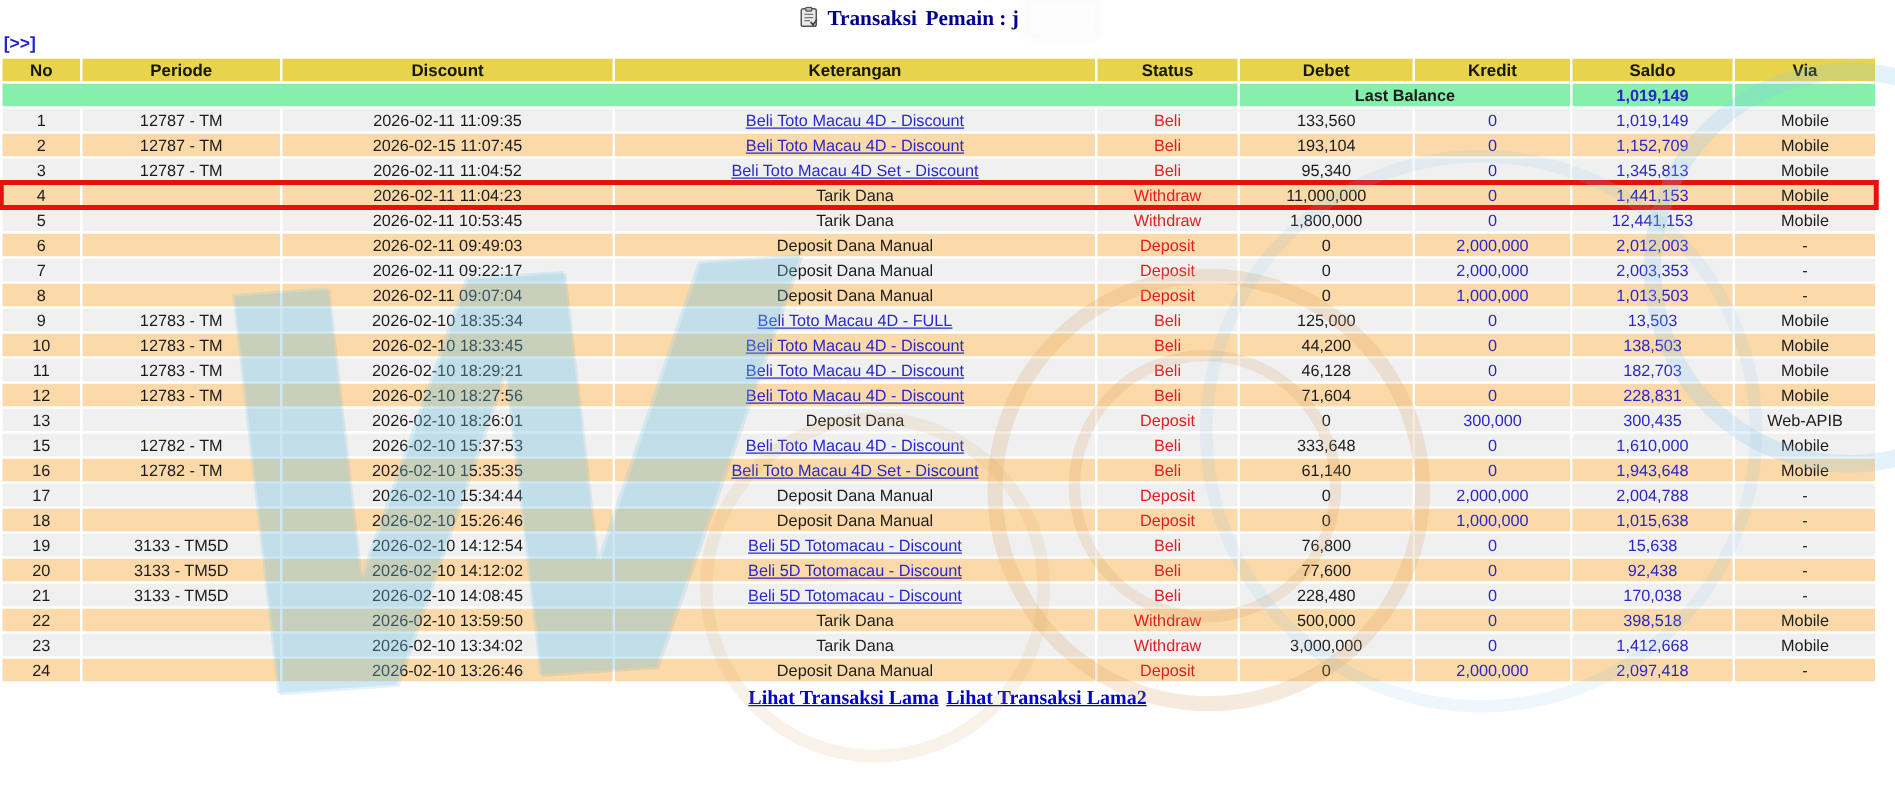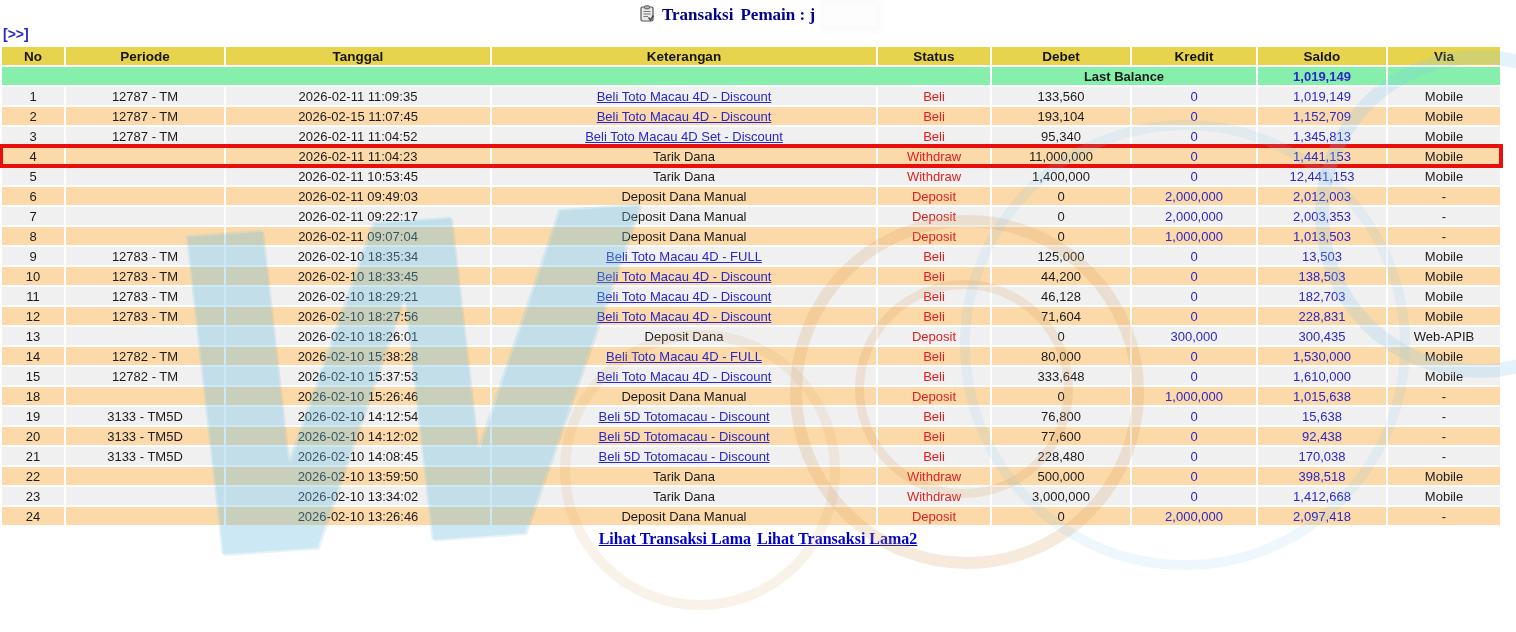--- a/index.html
+++ b/index.html
@@ -104,21 +104,21 @@
       <col style="width:112px">
       <col style="width:138px">
     <col style="width:124px">
       <col style="width:128px">
       <col style="width:112px">
   </colgroup>
   <thead>
     <tr>
       <th>No</th>
       <th>Periode</th>
-      <th>Tanggal</th>
+      <th>Discount</th>
       <th>Keterangan</th>
       <th>Status</th>
       <th>Debet</th>
       <th>Kredit</th>
       <th>Saldo</th>
       <th>Via</th>
     </tr>
   </thead>
   <tbody id="tx-body">
     <tr class="lastbal">
@@ -170,21 +170,21 @@
     <td class="num-blue">0</td>
     <td class="saldo">1,441,153</td>
     <td>Mobile</td>
   </tr>
       <tr class="odd">
     <td>5</td>
     <td></td>
     <td>2026-02-11 10:53:45</td>
     <td>Tarik Dana</td>
     <td class="st">Withdraw</td>
-    <td>1,400,000</td>
+    <td>1,800,000</td>
     <td class="num-blue">0</td>
     <td class="saldo">12,441,153</td>
     <td>Mobile</td>
   </tr>
       <tr class="even">
     <td>6</td>
     <td></td>
     <td>2026-02-11 09:49:03</td>
     <td>Deposit Dana Manual</td>
     <td class="st">Deposit</td>
@@ -263,41 +263,52 @@
     <td>13</td>
     <td></td>
     <td>2026-02-10 18:26:01</td>
     <td>Deposit Dana</td>
     <td class="st">Deposit</td>
     <td>0</td>
     <td class="num-blue">300,000</td>
     <td class="saldo">300,435</td>
     <td>Web-APIB</td>
   </tr>
-      <tr class="even">
-    <td>14</td>
-    <td>12782 - TM</td>
-    <td>2026-02-10 15:38:28</td>
-    <td><a class="ket-link">Beli Toto Macau 4D - FULL</a></td>
-    <td class="st">Beli</td>
-    <td>80,000</td>
-    <td class="num-blue">0</td>
-    <td class="saldo">1,530,000</td>
-    <td>Mobile</td>
-  </tr>
       <tr class="odd">
     <td>15</td>
     <td>12782 - TM</td>
     <td>2026-02-10 15:37:53</td>
     <td><a class="ket-link">Beli Toto Macau 4D - Discount</a></td>
     <td class="st">Beli</td>
     <td>333,648</td>
     <td class="num-blue">0</td>
     <td class="saldo">1,610,000</td>
     <td>Mobile</td>
+  </tr>
+      <tr class="even">
+    <td>16</td>
+    <td>12782 - TM</td>
+    <td>2026-02-10 15:35:35</td>
+    <td><a class="ket-link">Beli Toto Macau 4D Set - Discount</a></td>
+    <td class="st">Beli</td>
+    <td>61,140</td>
+    <td class="num-blue">0</td>
+    <td class="saldo">1,943,648</td>
+    <td>Mobile</td>
+  </tr>
+      <tr class="odd">
+    <td>17</td>
+    <td></td>
+    <td>2026-02-10 15:34:44</td>
+    <td>Deposit Dana Manual</td>
+    <td class="st">Deposit</td>
+    <td>0</td>
+    <td class="num-blue">2,000,000</td>
+    <td class="saldo">2,004,788</td>
+    <td>-</td>
   </tr>
       <tr class="even">
     <td>18</td>
     <td></td>
     <td>2026-02-10 15:26:46</td>
     <td>Deposit Dana Manual</td>
     <td class="st">Deposit</td>
     <td>0</td>
     <td class="num-blue">1,000,000</td>
     <td class="saldo">1,015,638</td>

